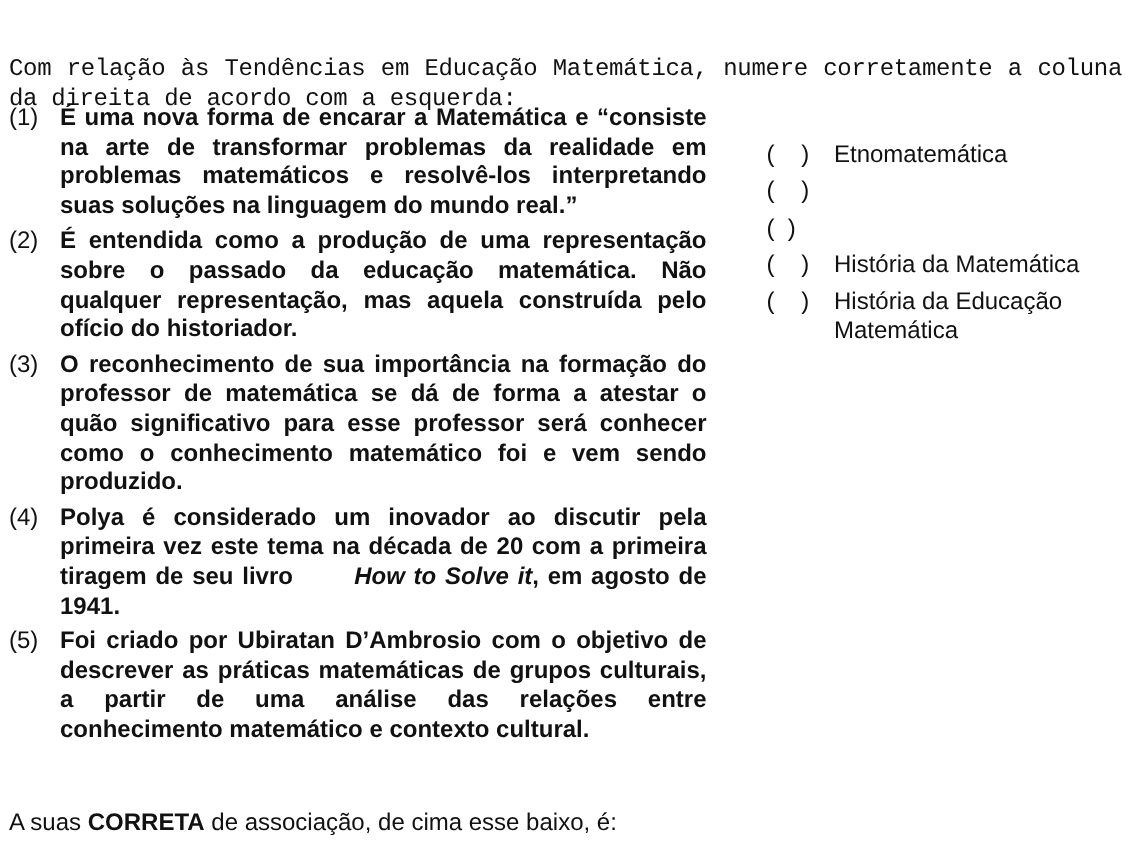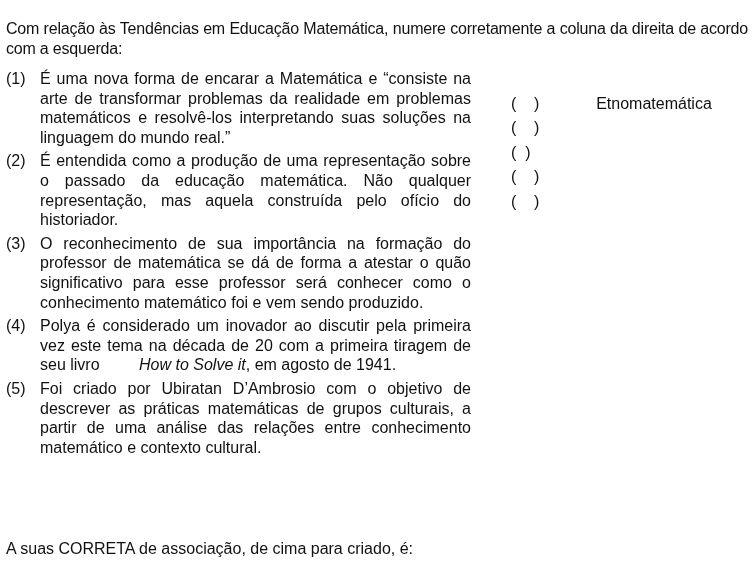--- a/index.html
+++ b/index.html
@@ -12,25 +12,25 @@
       height: 564px;
       position: relative;
       overflow: hidden;
       font-family: "Liberation Sans", sans-serif;
       color: #111111;
       font-size: 16px;
     }
     .intro {
       position: absolute;
       left: 6px;
-      top: 3px;
+      top: 20px;
       width: 742px;
       line-height: 20px;
       text-align: justify;
-      font-family: Liberation Sans, sans-serif;
+      font-family: Liberation Mono, monospace;
       font-stretch: condensed;
       letter-spacing: -0.2px;
     }
     .left-list {
       position: absolute;
       left: 6px;
       top: 69px;
       width: 465px;
       margin: 0;
       padding: 0;
@@ -42,20 +42,21 @@
       margin-bottom: 4px;
       line-height: 19.6px;
     }
     .left-item .num {
       flex: 0 0 34px;
       width: 34px;
     }
     .left-item .text {
       flex: 1 1 auto;
       text-align: justify;
+      font-weight: bold;
     }
     .left-item .text em {
       font-style: italic;
       margin-left: 35px;
     }
     .right-list {
       position: absolute;
       left: 511px;
       top: 94px;
       width: 241px;
@@ -69,30 +70,29 @@
       line-height: 19.6px;
       margin-bottom: 4.8px;
     }
     .right-item .paren {
       flex: 0 0 45px;
       width: 45px;
       white-space: pre;
     }
     .right-item .label {
       flex: 1 1 auto;
-      text-align: center;
     }
     .footer {
       position: absolute;
       left: 6px;
       top: 539px;
       line-height: 20px;
     }
     .footer strong {
-      font-weight: normal;
+      font-weight: bold;
     }
   </style>
 </head>
 <body>
 
 <p class="intro">Com relação às Tendências em Educação Matemática, numere corretamente a coluna da direita de acordo com a esquerda:</p>
 
 <ul class="left-list">
   <li class="left-item">
     <span class="num">(1)</span>
@@ -122,21 +122,23 @@
     <span class="label">Etnomatemática</span>
   </li>
   <li class="right-item">
     <span class="paren">(    )</span>
   </li>
   <li class="right-item">
     <span class="paren">(  )</span>
   </li>
   <li class="right-item">
     <span class="paren">(    )</span>
+    <span class="label">História da Matemática</span>
   </li>
   <li class="right-item">
     <span class="paren">(    )</span>
+    <span class="label">História da Educação Matemática</span>
   </li>
 </ul>
 
 <p class="footer" style="margin:0;">
-  <span>A suas </span><strong>CORRETA</strong><span> de associação, de cima para criado, é:</span>
+  <span>A suas </span><strong>CORRETA</strong><span> de associação, de cima esse baixo, é:</span>
 </p>
 
 </body></html>

